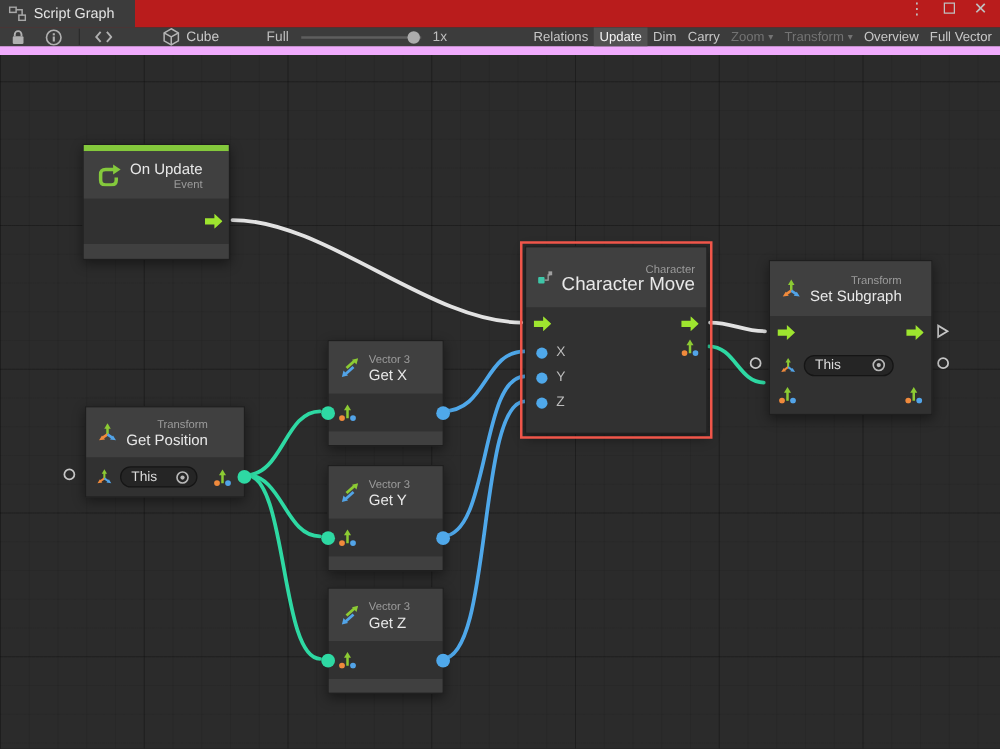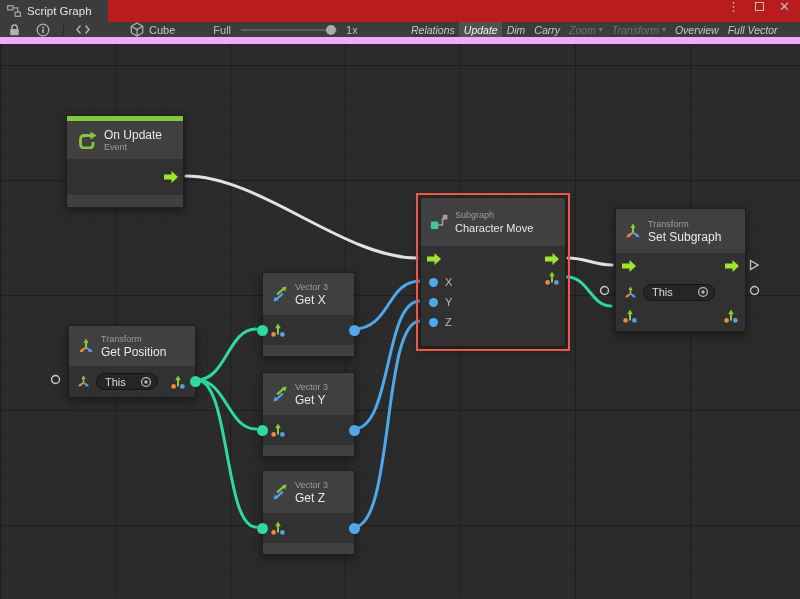--- a/index.html
+++ b/index.html
@@ -18,21 +18,21 @@
   .toolbar{position:absolute;top:22px;left:0;right:0;height:22px;background:#3C3C3C;border-bottom:7px solid #f0abfc;display:flex;align-items:center;color:#C8C8C8;font-size:11px;}
   .tb-lock{margin-left:8px;display:flex;}
   .tb-info{margin-left:15px;display:flex;}
   .tb-sep{width:1px;height:13px;background:#2B2B2B;margin-left:13px;}
   .tb-code{margin-left:12px;display:flex;}
   .tb-cube{margin-left:40px;display:flex;align-items:center;gap:5px;}
   .tb-zoom-label{margin-left:38px;color:#BDBDBD;}
   .tb-slider{margin-left:10px;width:96px;height:2px;background:#5E5E5E;position:relative;}
   .tb-slider-handle{position:absolute;right:1px;top:-4px;width:10px;height:10px;border-radius:50%;background:#ACACAC;}
   .tb-zoom-val{margin-left:9px;color:#BDBDBD;}
-  .tb-buttons{margin-left:auto;display:flex;align-items:stretch;height:100%;padding-right:18px;font-size:10.5px;font-style:italic;}
+  .tb-buttons{margin-left:auto;display:flex;align-items:stretch;height:100%;padding-right:2px;font-size:10.5px;}
   .tb-btn{display:flex;align-items:center;padding:0 4.5px;color:#C8C8C8;white-space:nowrap;}
   .tb-btn.active{background:#515151;color:#F2F2F2;}
   .tb-btn.disabled{color:#737373;}
   .caret{font-size:8px;margin-left:3px;line-height:1;}
 
   
   .canvas{position:absolute;top:44px;left:0;width:800px;height:555px;background-color:#2B2B2B;
     background-image:
       linear-gradient(to right, rgba(12,12,12,0.35) 1px, transparent 1px),
       linear-gradient(to bottom, rgba(12,12,12,0.35) 1px, transparent 1px),
@@ -42,23 +42,23 @@
     background-position:0 21px,0 21px,0 21px,0 21px;}
   .wires{position:absolute;left:0;top:0;width:800px;height:555px;}
   .wire{fill:none;stroke-width:3;stroke-linecap:round;}
 
   
   .node{position:absolute;background:#313131;border:1px solid #1E1E1E;box-shadow:0 3px 9px rgba(0,0,0,0.45);}
   .node.selected{outline:2px solid #F0564A;outline-offset:2px;}
   .accent{height:5px;background:#84C93C;}
   .nheader{background:#404040;display:flex;align-items:center;gap:7px;padding:0 9px;}
   .ntitles{display:flex;flex-direction:column;justify-content:center;}
-  .nsub{font-size:9px;color:#9C9C9C;line-height:11px;}
+  .nsub{font-size:9px;color:#9C9C9C;line-height:11px;text-align:right;}
   .ntitle{font-size:12px;color:#E8E8E8;line-height:14px;white-space:nowrap;}
-  .ntitle.big{font-size:11px;}
+  .ntitle.big{font-size:15px;}
   .nbody{background:#313131;position:relative;}
   .nfooter{background:#404040;}
   .prow{display:flex;align-items:center;}
   .pdot{width:9px;height:9px;border-radius:50%;display:inline-block;}
   .dot-blue{background:#4FA8EA;}
   .dot-teal{background:#2ED9A3;}
   .edge-dot{position:absolute;width:11px;height:11px;border-radius:50%;}
   .plabel{font-size:11px;color:#BDBDBD;margin-left:7px;}
   .this-field{display:flex;align-items:center;justify-content:space-between;background:#252525;border:1px solid #151515;border-radius:9px;height:17px;padding:0 5px 0 8px;color:#DDDDDD;font-size:11px;}
   .stray{position:absolute;}
@@ -328,21 +328,21 @@
       </div>
       <div class="nfooter" style="height:11px"></div>
     </div>
 
     <div class="node selected" style="left:420px;top:153px;width:146px">
       <div class="nheader" style="height:48px">
         <svg width="18" height="16" viewBox="0 0 18 16">
             <use href="#d-subgraph"></use>
           </svg>
         <div class="ntitles">
-          <div class="nsub">Subgraph</div>
+          <div class="nsub">Character</div>
           <div class="ntitle big">Character Move</div>
         </div>
       </div>
       <div class="nbody" style="height:100px">
         <div class="prow" style="height:26px;justify-content:space-between;padding:0 6px">
           <svg width="14" height="12" viewBox="0 0 14 12">
               <use href="#d-arrow"></use>
             </svg>
           <svg width="14" height="12" viewBox="0 0 14 12">
               <use href="#d-arrow"></use>

